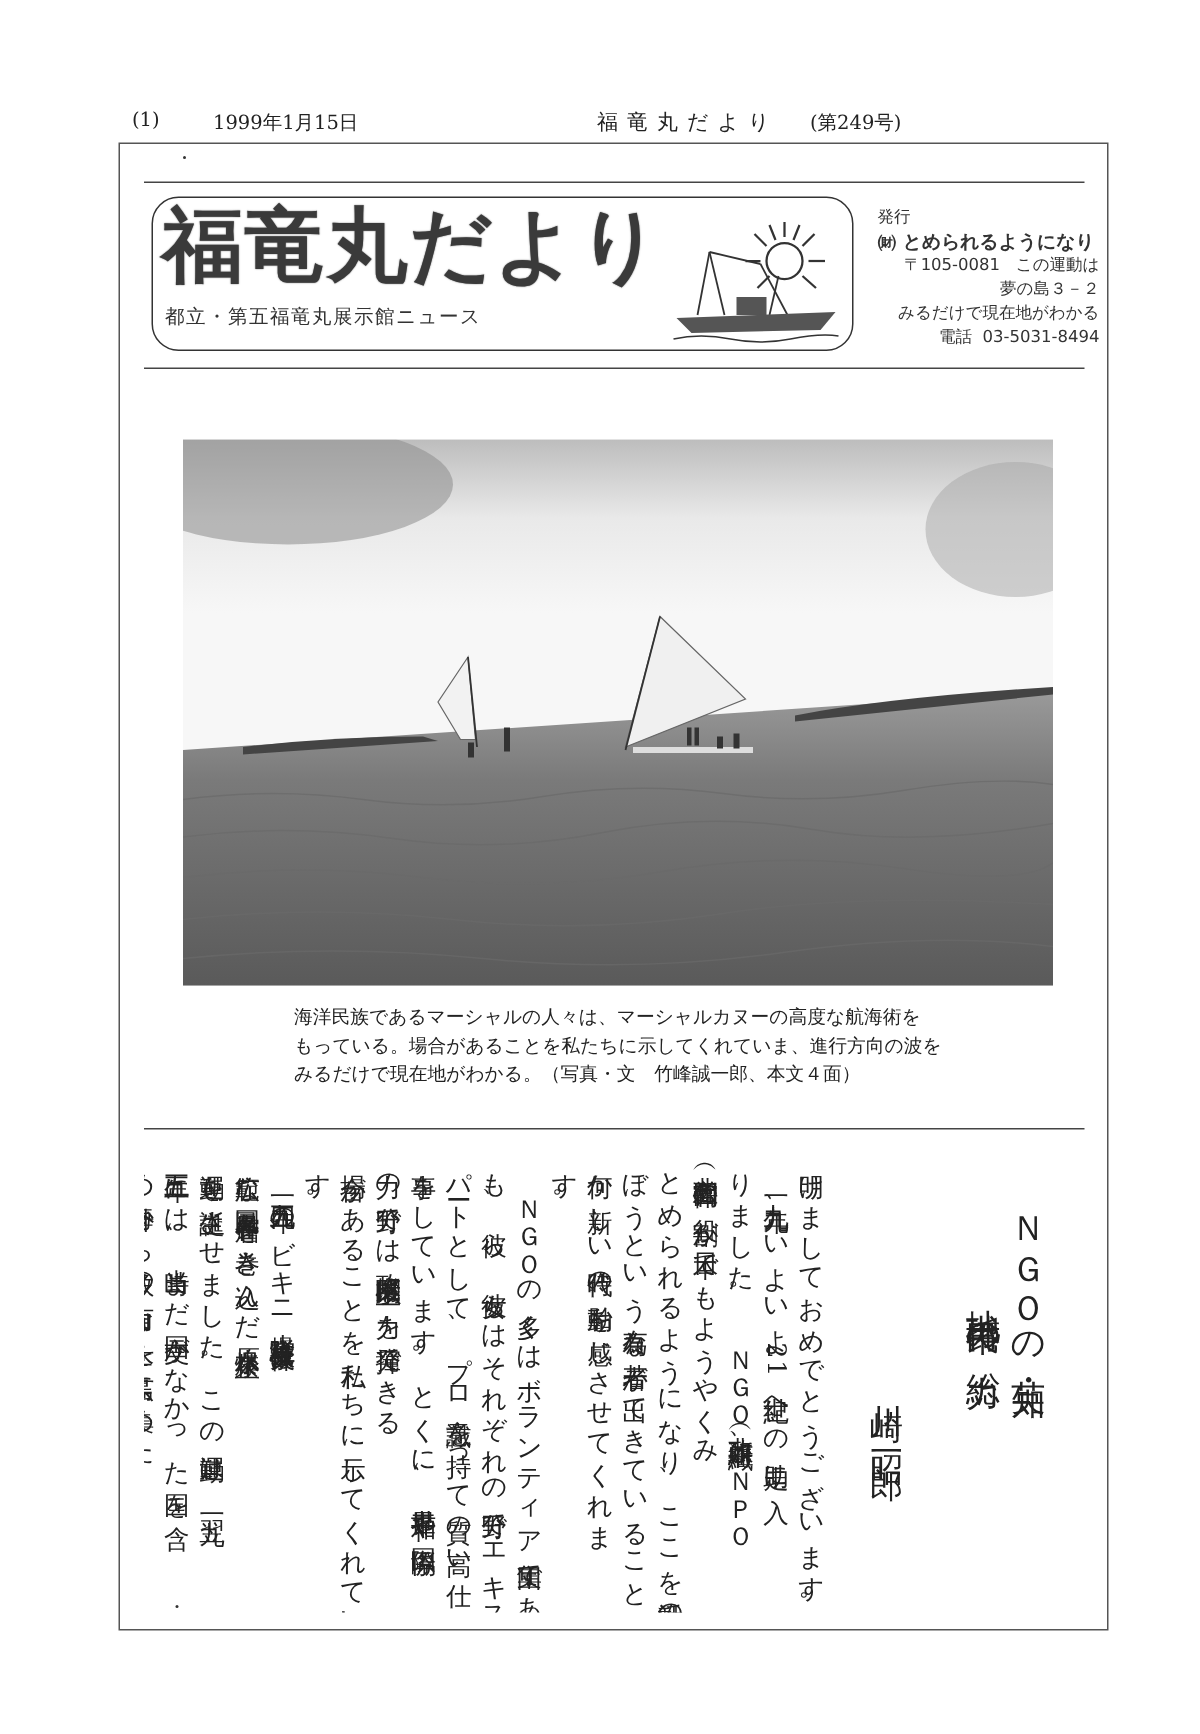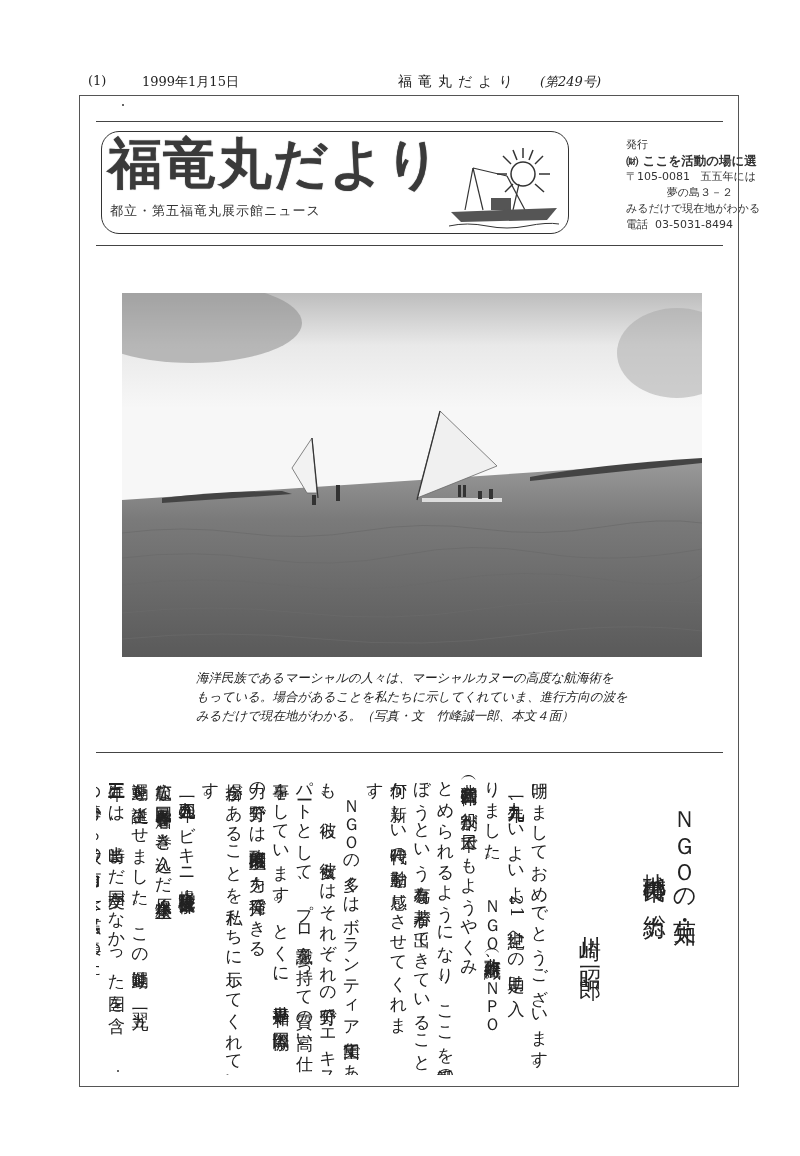--- a/index.html
+++ b/index.html
@@ -9,21 +9,21 @@
       font-family: "DejaVu Serif", "Liberation Serif", serif;
       color: #222;
     }
     .running-header {
       position: absolute; top: 73px; left: 88px; width: 650px; height: 20px;
       font-size: 13px; color: #222;
     }
     .running-header .page-no { position: absolute; left: 0; top: 0; }
     .running-header .date { position: absolute; left: 54px; top: 0; }
     .running-header .paper-name { position: absolute; left: 310px; top: 0; letter-spacing: 6px; font-size: 14px; }
-    .running-header .issue { position: absolute; left: 452px; top: 0; font-style: italic; }
+    .running-header .issue { position: absolute; left: 452px; top: 0; }
 
     .frame {
       position: absolute; left: 79px; top: 95px; width: 660px; height: 992px;
       border: 1.5px solid #555;
       box-sizing: border-box;
     }
     .hrule { position: absolute; height: 0; border-top: 1.5px solid #444; }
 
     .masthead {
       position: absolute; left: 101px; top: 131px; width: 468px; height: 103px;
@@ -39,36 +39,35 @@
       position: absolute; left: 8px; top: 70px; font-size: 13px; color: #333;
       font-family: "DejaVu Sans", sans-serif; letter-spacing: 1px;
     }
     .masthead .ship { position: absolute; left: 345px; top: 6px; width: 115px; height: 92px; }
 
     .publisher {
       position: absolute; left: 585px; top: 137px; width: 150px;
       font-size: 11px; line-height: 16px; color: #333;
       font-family: "DejaVu Sans", sans-serif;
     }
-    .publisher div { white-space: nowrap; margin-left: 41px; }
+    .publisher div { white-space: nowrap; }
     .publisher .org { font-size: 12.5px; font-weight: bold; }
     .publisher .r { text-align: right; padding-right: 2px; }
 
     .photo {
       position: absolute; left: 122px; top: 293px; width: 580px; height: 364px;
       overflow: hidden;
       background: linear-gradient(180deg, #cfcfcf 0%, #eeeeee 18%, #f6f6f6 45%, #e2e2e2 55%, #8a8a8a 57%, #707070 70%, #5f5f5f 100%);
     }
     .photo svg { position: absolute; left: 0; top: 0; }
 
     .caption {
       position: absolute; left: 196px; top: 668px; width: 500px;
       font-family: "DejaVu Sans", sans-serif; font-size: 12.5px; line-height: 19px; color: #222;
       white-space: nowrap;
-      font-style: italic;
     }
 
     .article {
       position: absolute; left: 96px; top: 770px; width: 455px; height: 305px;
       writing-mode: vertical-rl;
       font-size: 17px; line-height: 23.5px; letter-spacing: 1.2px;
       color: #222; font-family: "DejaVu Serif", serif;
       overflow: hidden;
     }
     .article p { margin: 0; white-space: nowrap; }
@@ -125,24 +124,24 @@
       <line x1="72" y1="46" x2="66" y2="72"></line>
     </g>
     <rect x="44" y="60" width="20" height="12" fill="#555"></rect>
     <path d="M4 74 L110 70 L100 82 L14 84 Z" fill="#555"></path>
     <path d="M2 88 Q20 84 40 88 T80 88 T112 86" stroke="#333" fill="none" stroke-width="1"></path>
   </svg>
 </div>
 
 <div class="publisher">
   <div>発行</div>
-  <div class="org">㈶ ここを活動の場に選</div>
+  <div class="org">㈶ とめられるようになり</div>
   <div class="r">
     <span>〒105-0081</span>&nbsp;&nbsp;
-    <span>五五年には</span>
+    <span>この運動は</span>
   </div>
   <div class="r">夢の島３－２</div>
   <div class="r">みるだけで現在地がわかる</div>
   <div class="r">
     <span>電話</span>&nbsp;
     <span>03-5031-8494</span>
   </div>
 </div>
 
 <div class="photo">

